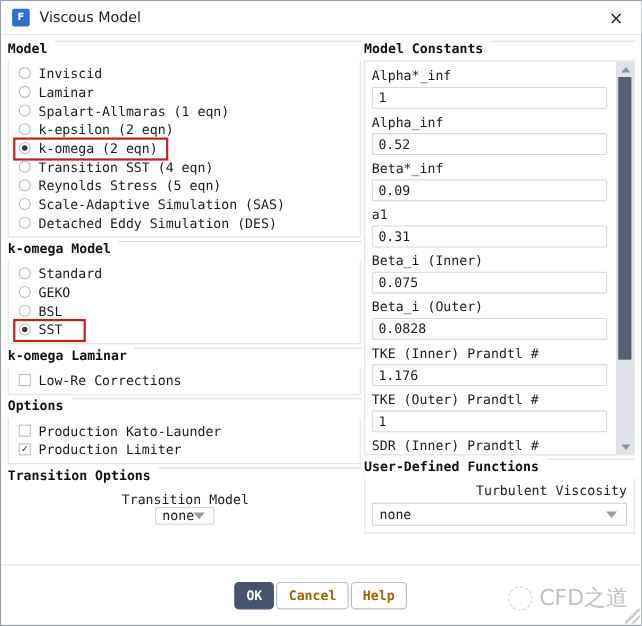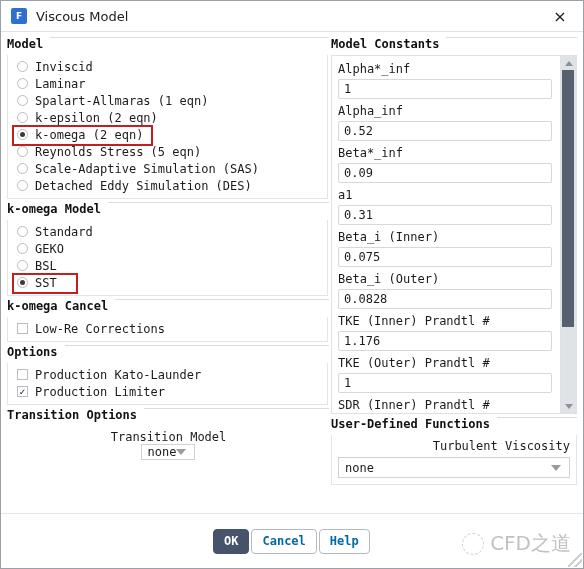--- a/index.html
+++ b/index.html
@@ -166,21 +166,21 @@
   .footer{
     flex:0 0 54px;height:54px;
     border-top:1px solid #e6e6e6;
     display:flex;align-items:center;
     position:relative;
   }
   .btns{display:flex;align-items:center;margin-left:212px;gap:2px;}
   .btn{
     height:25px;min-width:49px;
     border:1px solid #b5bac2;border-radius:4px;
-    background:#ffffff;color:#0369a1;
+    background:#ffffff;color:#a16207;
     font-family:"DejaVu Sans Mono",monospace;font-size:12px;font-weight:bold;
     display:flex;align-items:center;justify-content:center;
     padding:0 10px;box-sizing:border-box;cursor:pointer;
   }
   .btn.primary{background:#46536a;border-color:#46536a;color:#ffffff;min-width:36px;}
   .watermark{
     position:absolute;right:12px;top:16px;
     display:flex;align-items:center;gap:6px;
     color:#b7b7b7;font-family:"DejaVu Sans",sans-serif;font-size:20px;
     opacity:.85;
@@ -232,20 +232,24 @@
           <span class="radio"></span>
           <span class="lbl">k-epsilon (2 eqn)</span>
         </div>
         <div class="row">
           <span class="radio on"></span>
           <span class="lbl">k-omega (2 eqn)</span>
           <span class="hl a"></span>
         </div>
         <div class="row">
           <span class="radio"></span>
+          <span class="lbl">Transition SST (4 eqn)</span>
+        </div>
+        <div class="row">
+          <span class="radio"></span>
           <span class="lbl">Reynolds Stress (5 eqn)</span>
         </div>
         <div class="row">
           <span class="radio"></span>
           <span class="lbl">Scale-Adaptive Simulation (SAS)</span>
         </div>
         <div class="row">
           <span class="radio"></span>
           <span class="lbl">Detached Eddy Simulation (DES)</span>
         </div>
@@ -269,21 +273,21 @@
           <span class="lbl">BSL</span>
         </div>
         <div class="row">
           <span class="radio on"></span>
           <span class="lbl">SST</span>
           <span class="hl b"></span>
         </div>
       </div>
 
       <div class="section-head">
-        <span>k-omega Cancel</span>
+        <span>k-omega Laminar</span>
         <span class="rule"></span>
       </div>
       <div class="group-box">
         <div class="row">
           <span class="checkbox"></span>
           <span class="lbl">Low-Re Corrections</span>
         </div>
       </div>
 
       <div class="section-head">

